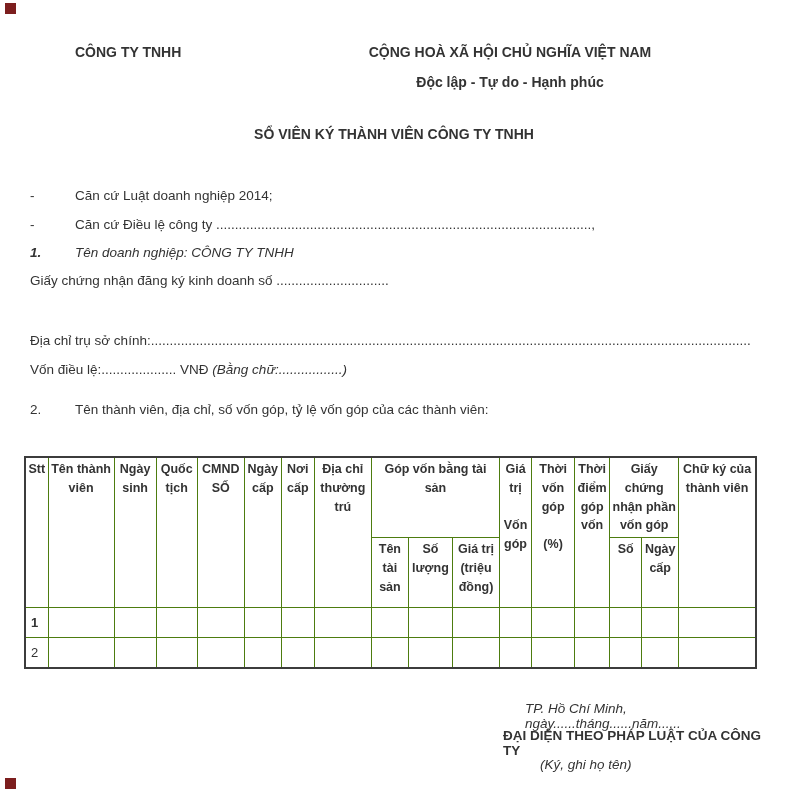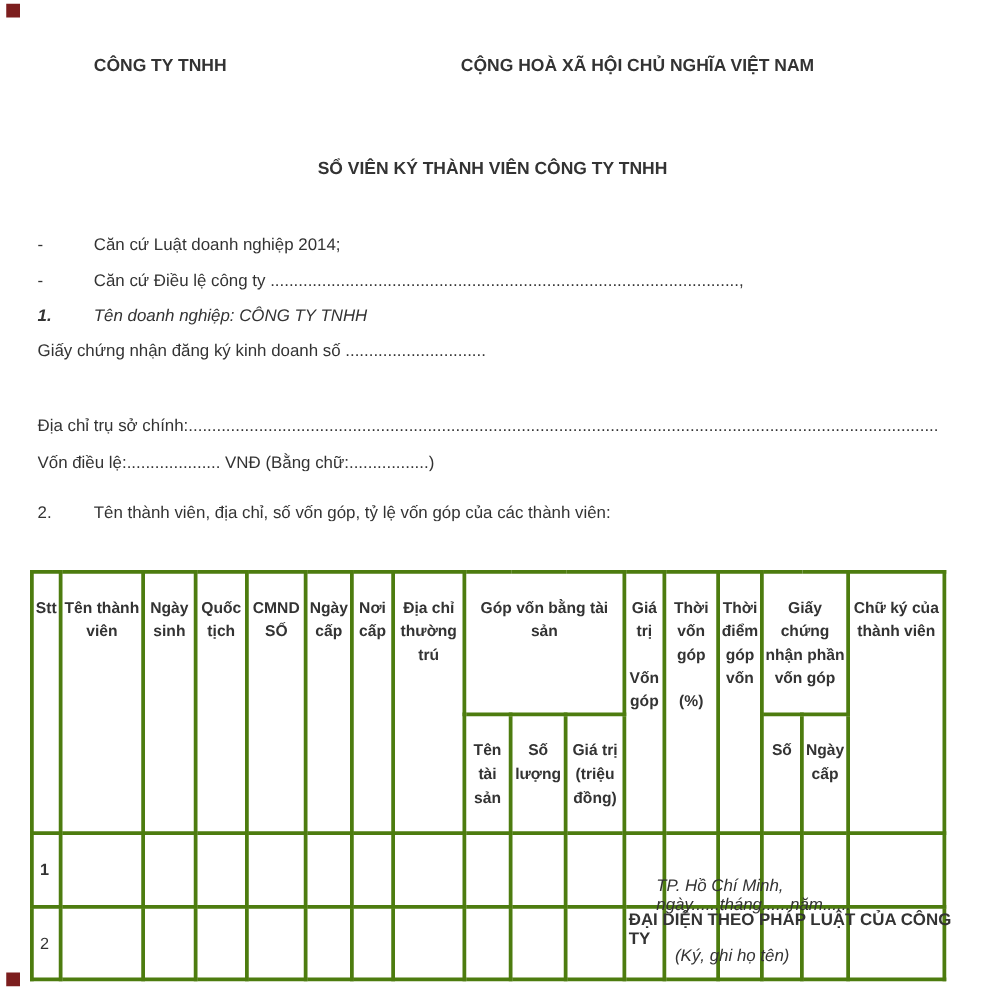--- a/index.html
+++ b/index.html
@@ -7,21 +7,21 @@
     position: relative;
     width: 768px;
     height: 790px;
     background: #ffffff;
     font-family: "Liberation Sans", "DejaVu Sans", sans-serif;
     color: #333333;
     overflow: hidden;
   }
   .abs { position: absolute; }
   .bold { font-weight: bold; }
-  .italic { }
+  .italic { font-style: italic; }
 
   .corner-mark {
     position: absolute;
     width: 11px; height: 11px;
     background: #7c1e1e;
   }
   .cm-tl { left: 5px; top: 3px; }
   .cm-tr { left: 772px; top: 3px; }
   .cm-bl { left: 5px; top: 778px; }
 
@@ -44,22 +44,22 @@
 
   table.reg {
     position: absolute;
     left: 24px; top: 456px;
     width: 733px;
     border-collapse: collapse;
     table-layout: fixed;
     border: 2px solid #3c3c3c;
   }
   table.reg th, table.reg td {
-    border: 3px solid #4d7c0f;
-    padding: 18px 1px;
+    border: 1px solid #4d7c0f;
+    padding: 2px 1px;
     font-size: 12.5px;
     line-height: 1.5;
     vertical-align: top;
     text-align: center;
     overflow: hidden;
   }
   table.reg th { font-weight: bold; white-space: pre-line; }
   table.reg td.num { text-align: left; padding-left: 5px; vertical-align: middle; font-size: 13px; }
   tr.hrow1 { height: 78px; }
   tr.hrow2 { height: 70px; margin-left: 20px; }
@@ -75,20 +75,21 @@
 <div class="page">
 
   <div class="corner-mark cm-tl"></div>
   <div class="corner-mark cm-tr"></div>
   <div class="corner-mark cm-bl"></div>
 
   <div class="abs company">CÔNG TY TNHH</div>
 
   <div class="abs national">
     <div class="nat-title">CỘNG HOÀ XÃ HỘI CHỦ NGHĨA VIỆT NAM</div>
+    <div class="nat-motto">Độc lập - Tự do - Hạnh phúc</div>
   </div>
 
   <div class="abs doc-title">SỔ VIÊN KÝ THÀNH VIÊN CÔNG TY TNHH</div>
 
   <div class="abs line t-b1">
     <span class="marker">-</span><span>Căn cứ Luật doanh nghiệp 2014;</span>
   </div>
 
   <div class="abs line t-b2">
     <span class="marker">-</span><span>Căn cứ Điều lệ công ty ....................................................................................................,</span>

